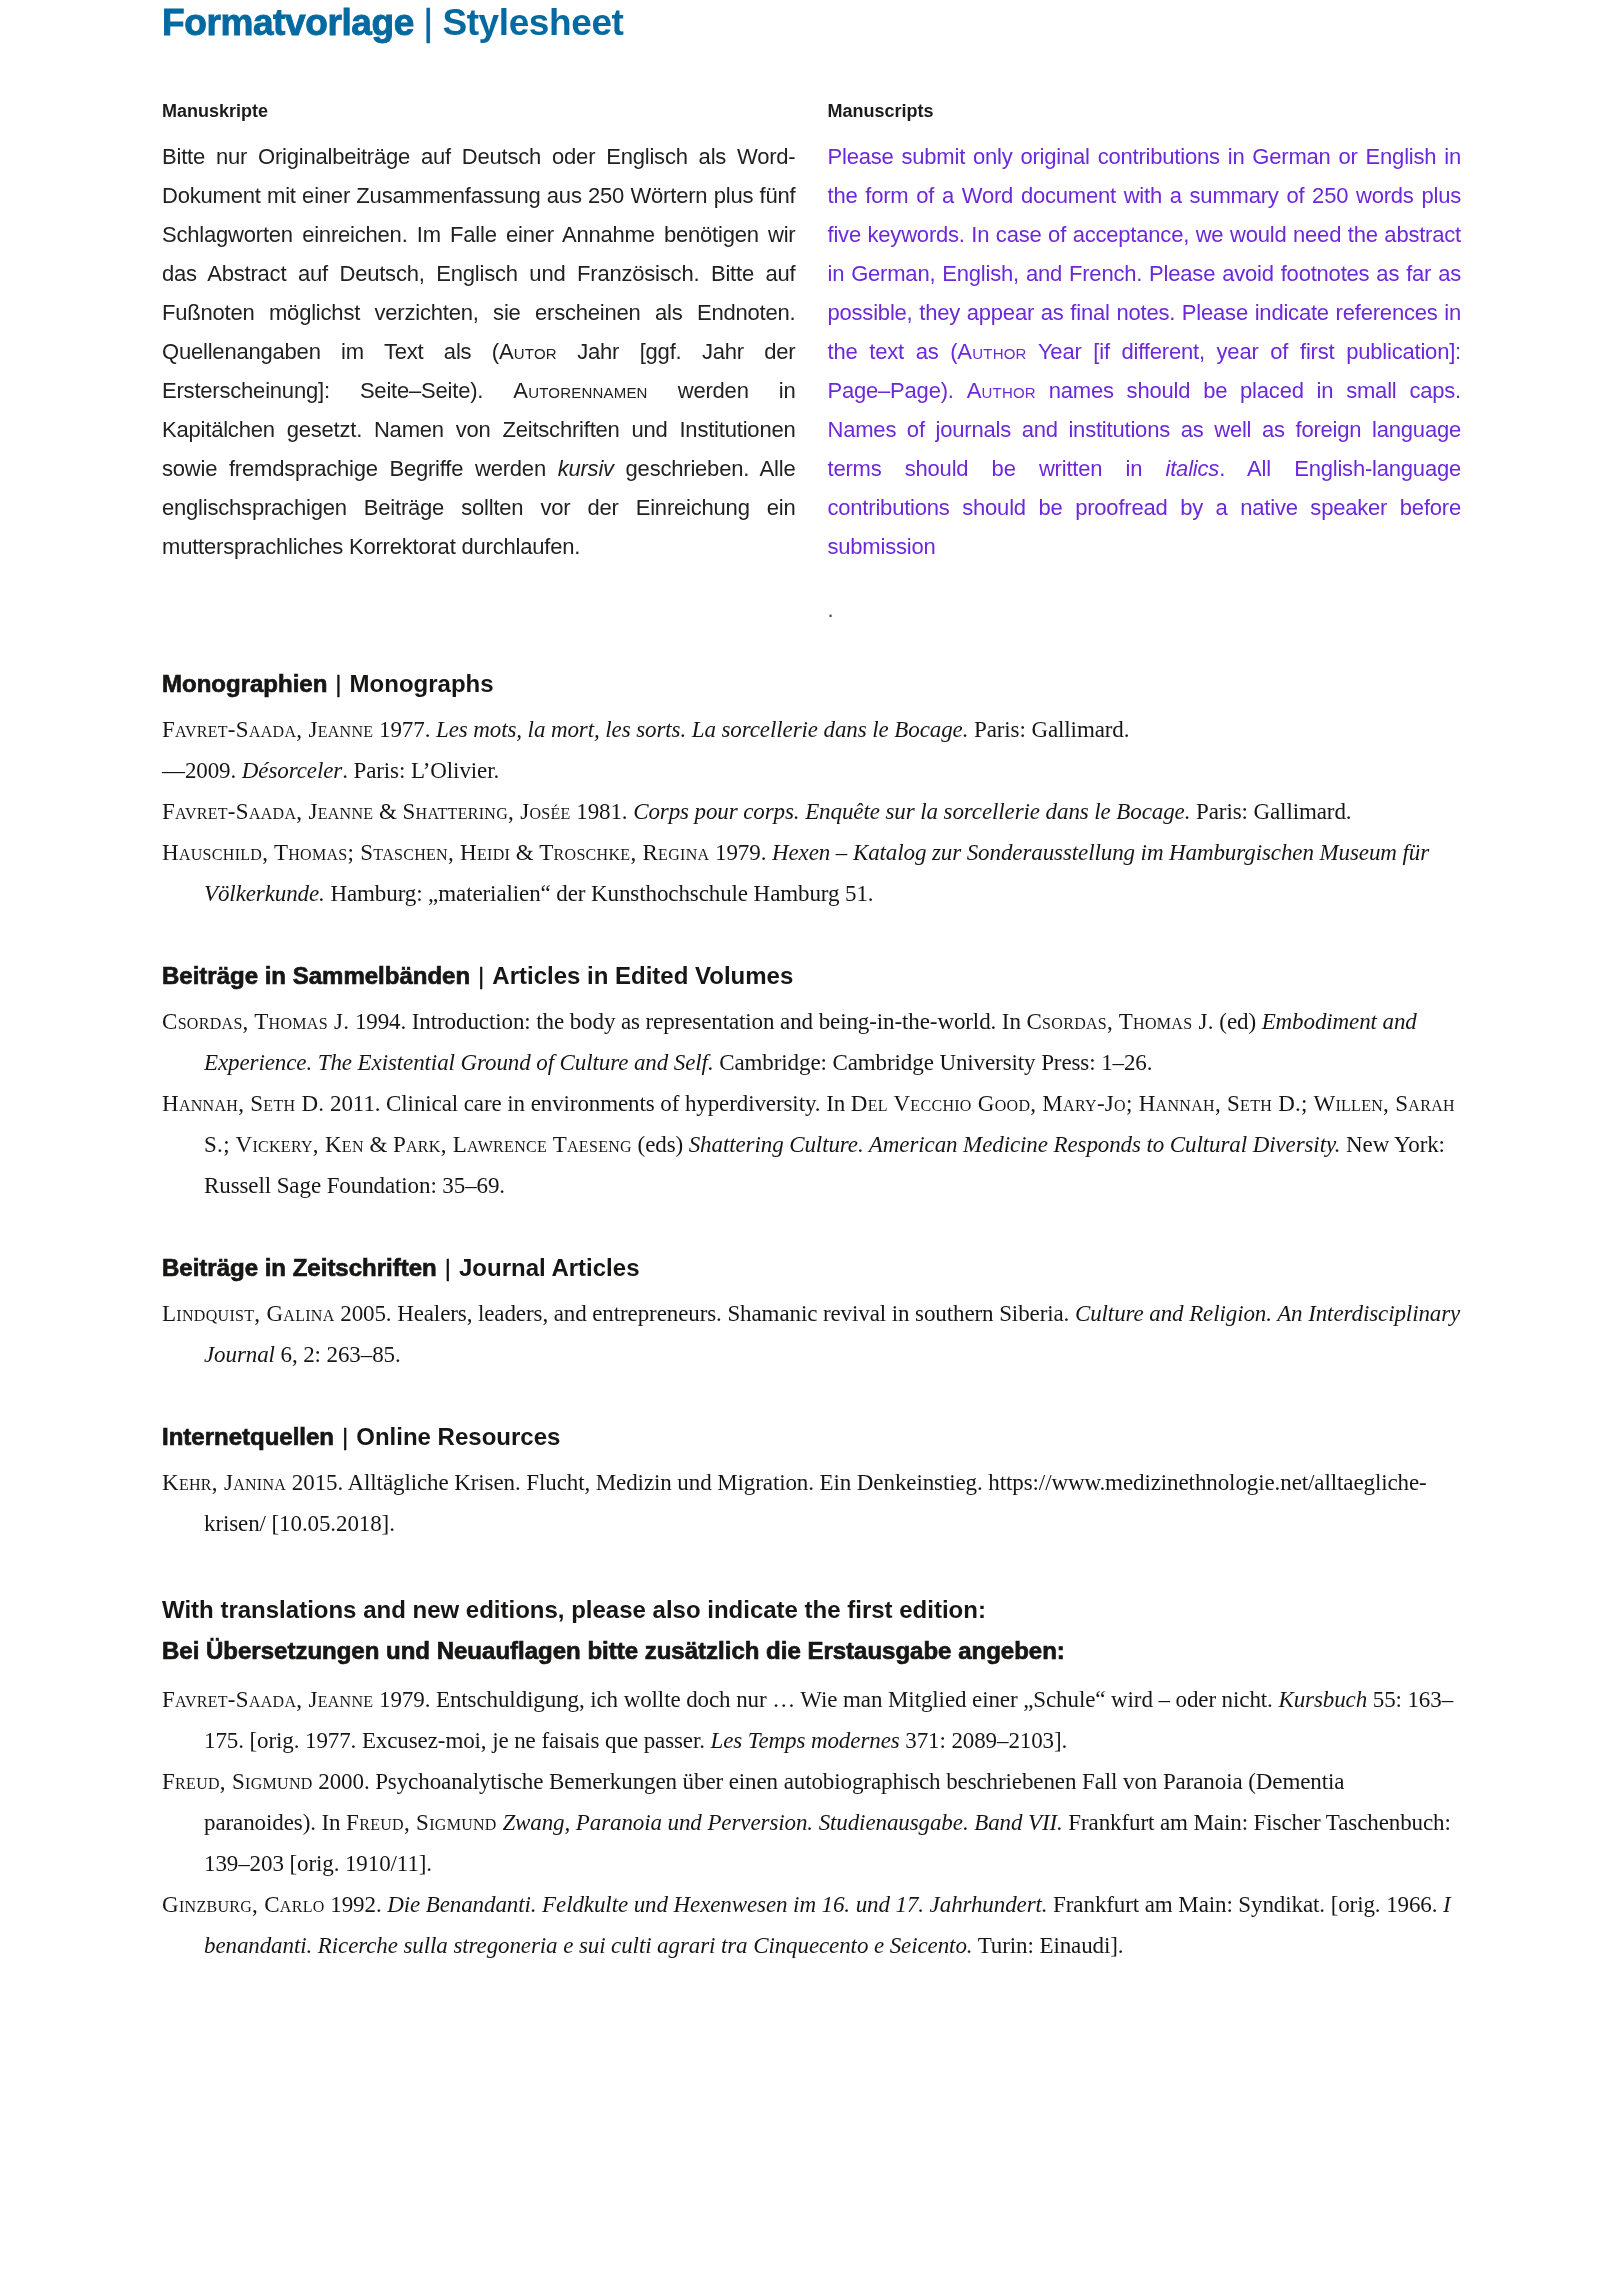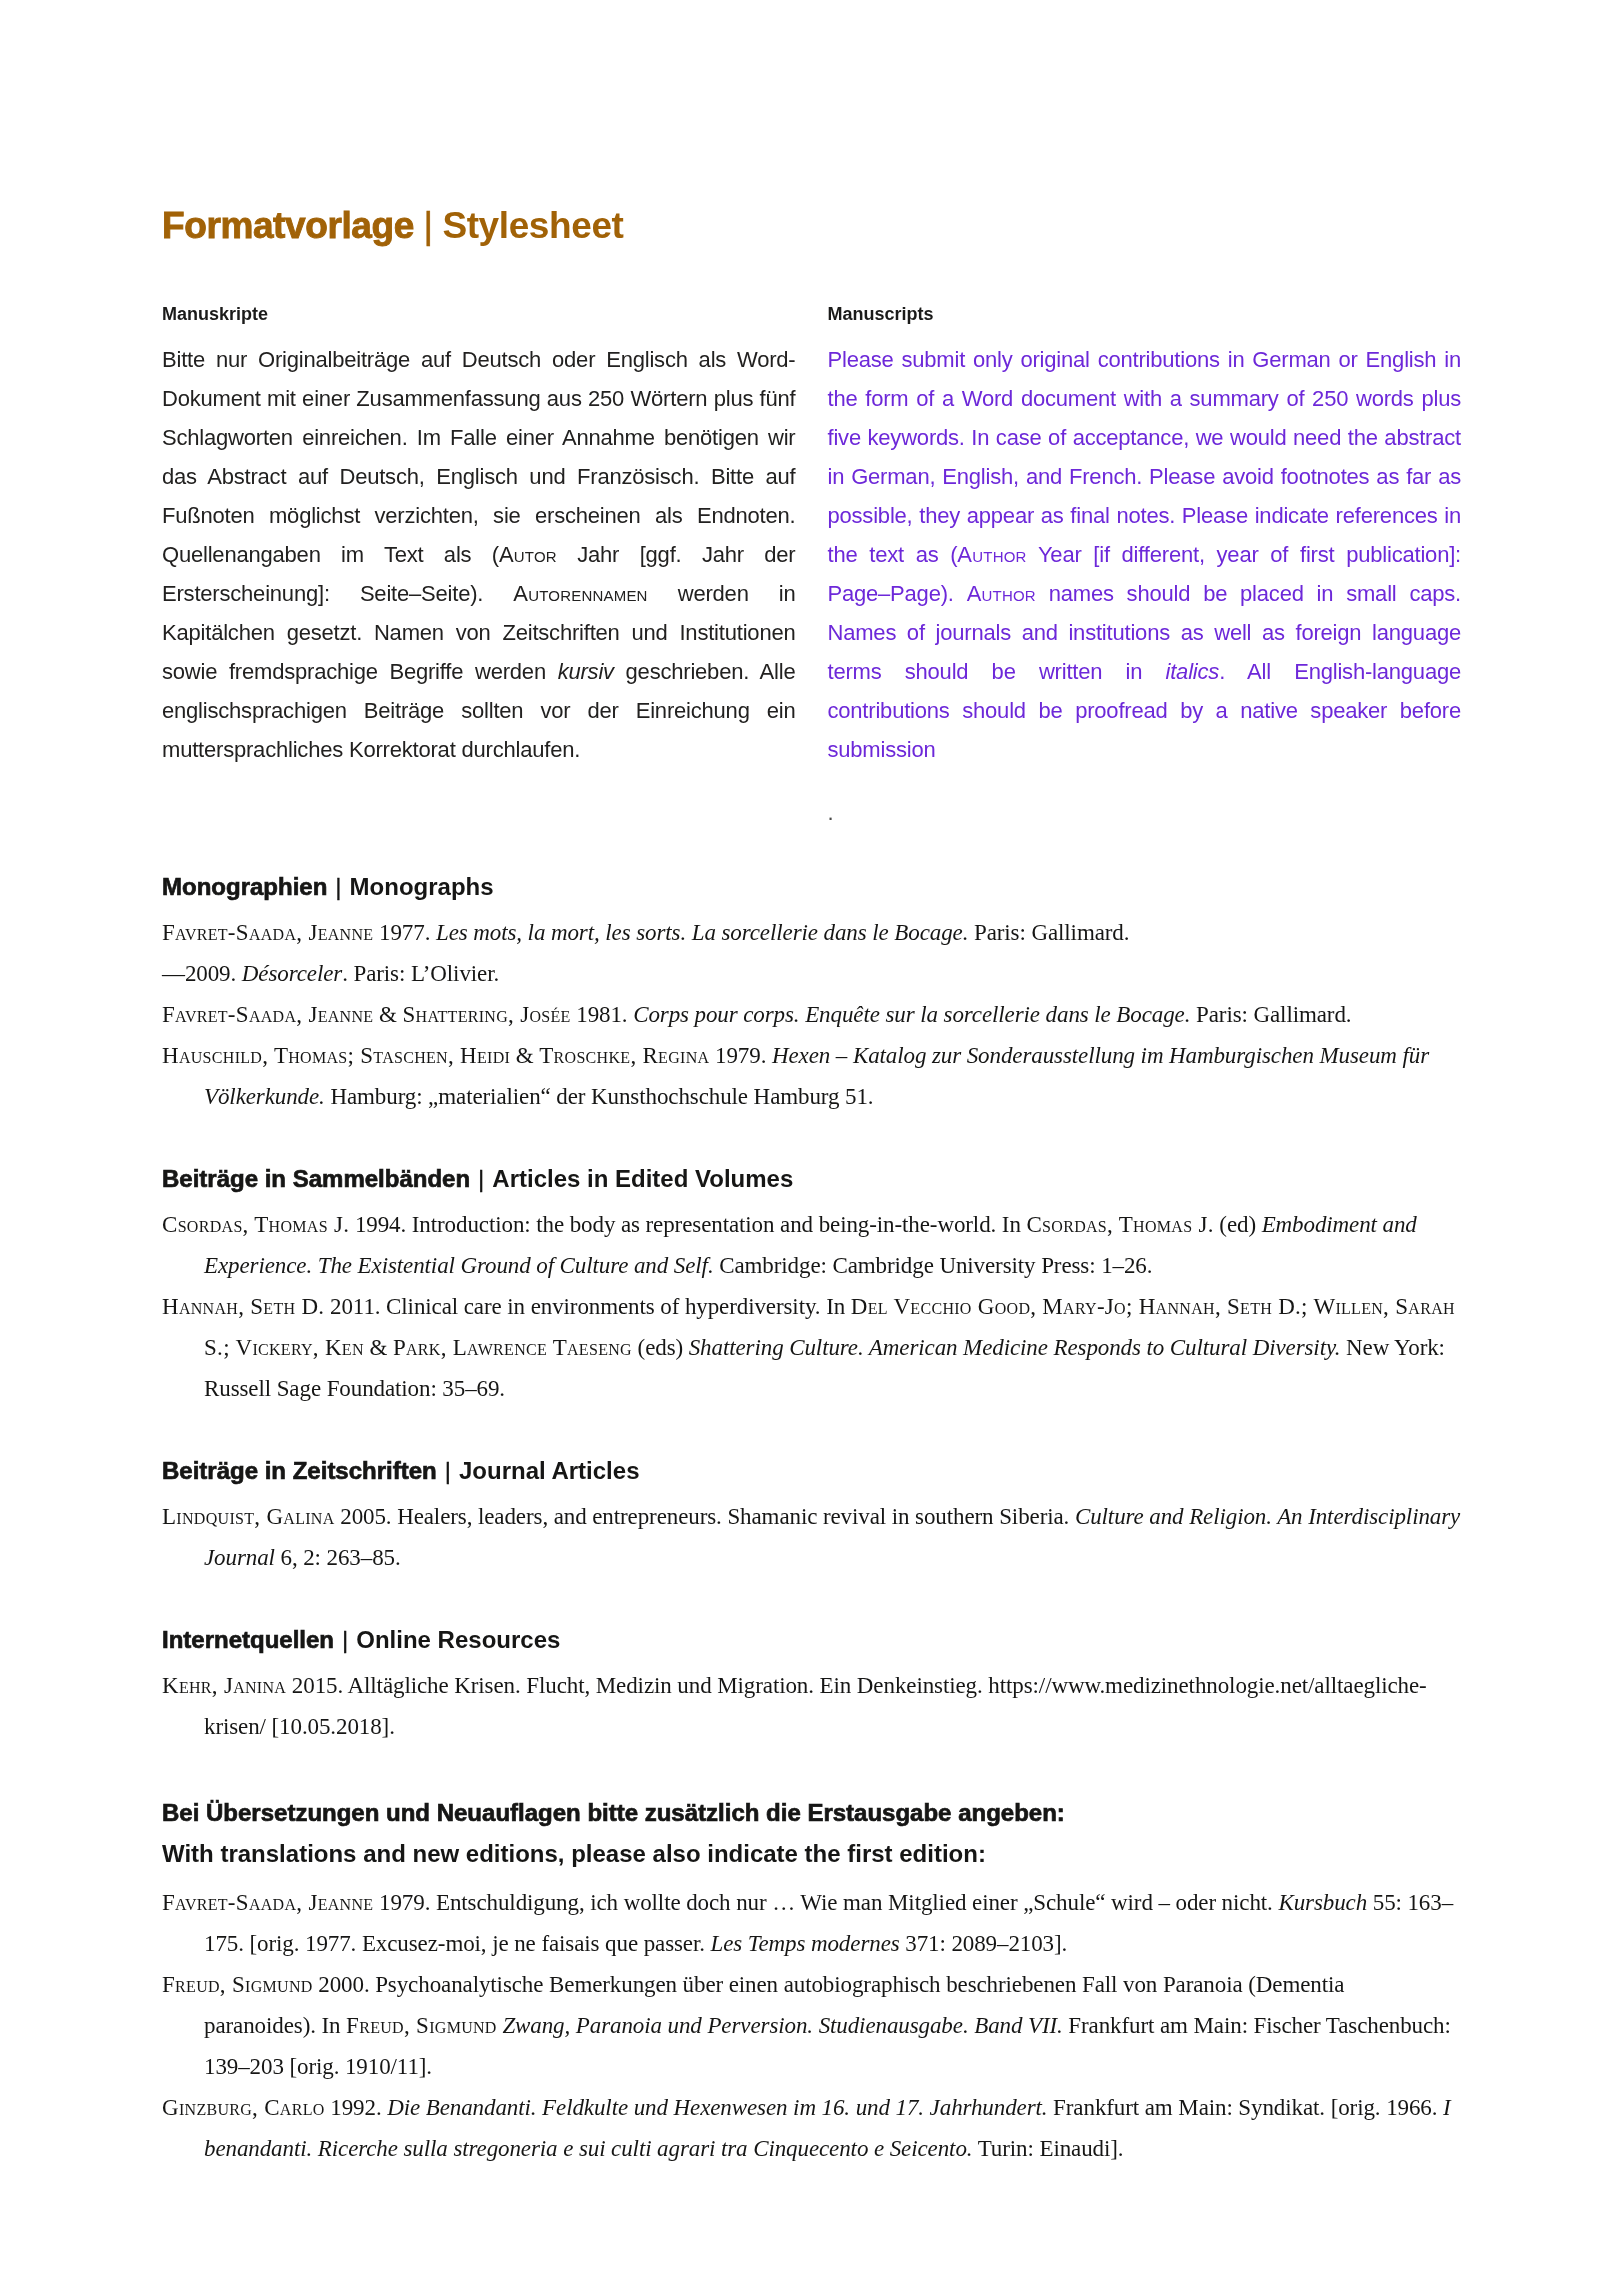--- a/index.html
+++ b/index.html
@@ -9,25 +9,24 @@
     background: #ffffff;
     color: #1d1d1b;
     font-family: "Liberation Sans", sans-serif;
     overflow: hidden;
   }
   .page { padding: 0 162px; box-sizing: border-box; }
 
   
   h1.doc-title {
     margin: 0;
-    padding-top: 203px;
     font-size: 37px;
     line-height: 45px;
     letter-spacing: -0.4px;
-    color: #a16207;
+    color: #0369a1;
   }
   .t-de { font-weight: 700; -webkit-text-stroke: 0.9px currentColor; }
   .t-sep { font-weight: 400; margin: 0 9.7px; -webkit-text-stroke: 0.5px currentColor; }
   .t-en { font-weight: 700; }
 
   
   .two-col { display: flex; gap: 32px; margin-top: 50px; }
   .col { flex: 1; min-width: 0; }
   .col h2 {
     margin: 0 0 9.7px 0;
@@ -118,22 +117,22 @@
       <section class="ref-section">
         <h3 class="section-heading"><span class="hd-de">Beiträge in Zeitschriften</span><span class="hd-sep">|</span><span class="hd-en">Journal Articles</span></h3>
         <p class="ref-entry"><span class="sc">Lindquist, Galina</span><span> 2005. Healers, leaders, and entrepreneurs. Shamanic revival in southern Siberia. </span><span class="it">Culture and Religion. An Interdisciplinary Journal</span><span> 6, 2: 263–85.</span></p>
       </section>
       <section class="ref-section">
         <h3 class="section-heading"><span class="hd-de">Internetquellen</span><span class="hd-sep">|</span><span class="hd-en">Online Resources</span></h3>
         <p class="ref-entry"><span class="sc">Kehr, Janina</span><span> 2015. Alltägliche Krisen. Flucht, Medizin und Migration. Ein Denkeinstieg. https://www.medizinethnologie.net/alltaegliche-krisen/ [10.05.2018].</span></p>
       </section>
       <section class="ref-section">
         <h3 class="section-heading">
+          <span class="hd-line hd-line-en">With translations and new editions, please also indicate the first edition:</span>
           <span class="hd-line hd-line-de">Bei Übersetzungen und Neuauflagen bitte zusätzlich die Erstausgabe angeben:</span>
-          <span class="hd-line hd-line-en">With translations and new editions, please also indicate the first edition:</span>
         </h3>
         <p class="ref-entry"><span class="sc">Favret-Saada, Jeanne</span><span> 1979. Entschuldigung, ich wollte doch nur … Wie man Mitglied einer „Schule“ wird – oder nicht. </span><span class="it">Kursbuch</span><span> 55: 163–175. [orig. 1977. Excusez-moi, je ne faisais que passer. </span><span class="it">Les Temps modernes</span><span> 371: 2089–2103].</span></p>
         <p class="ref-entry"><span class="sc">Freud, Sigmund</span><span> 2000. Psychoanalytische Bemerkungen über einen autobiographisch beschriebenen Fall von Paranoia (Dementia paranoides). In </span><span class="sc">Freud, Sigmund</span><span> </span><span class="it">Zwang, Paranoia und Perversion. Studienausgabe. Band VII.</span><span> Frankfurt am Main: Fischer Taschenbuch: 139–203 [orig. 1910/11].</span></p>
         <p class="ref-entry"><span class="sc">Ginzburg, Carlo</span><span> 1992. </span><span class="it">Die Benandanti. Feldkulte und Hexenwesen im 16. und 17. Jahrhundert.</span><span> Frankfurt am Main: Syndikat. [orig. 1966. </span><span class="it">I benandanti. Ricerche sulla stregoneria e sui culti agrari tra Cinquecento e Seicento.</span><span> Turin: Einaudi].</span></p>
       </section>
     </div>
 
 </div>
 
 

